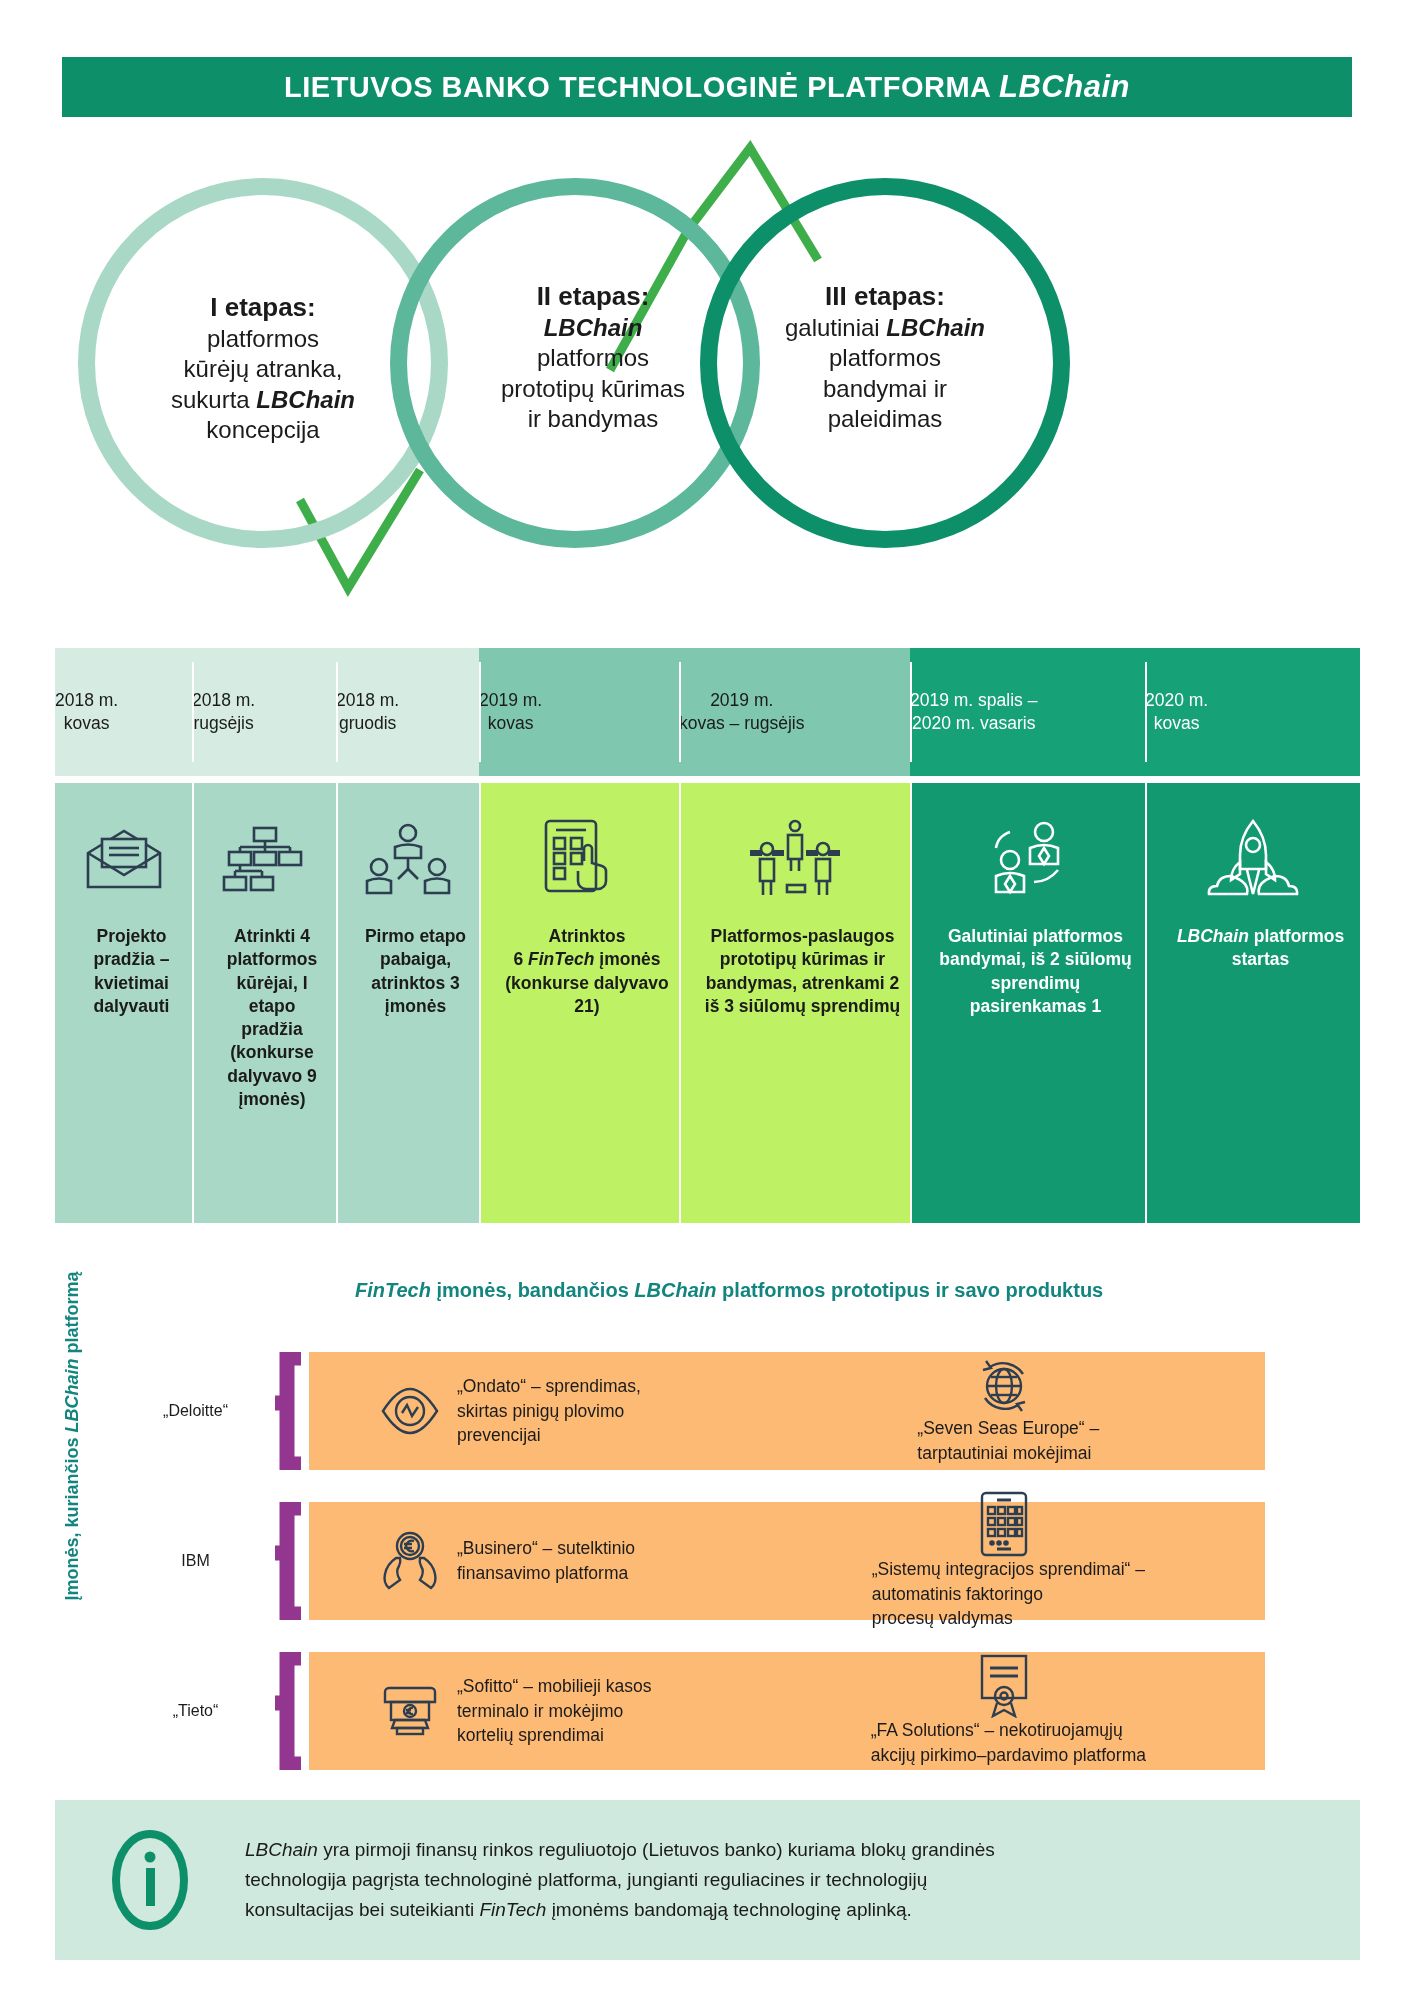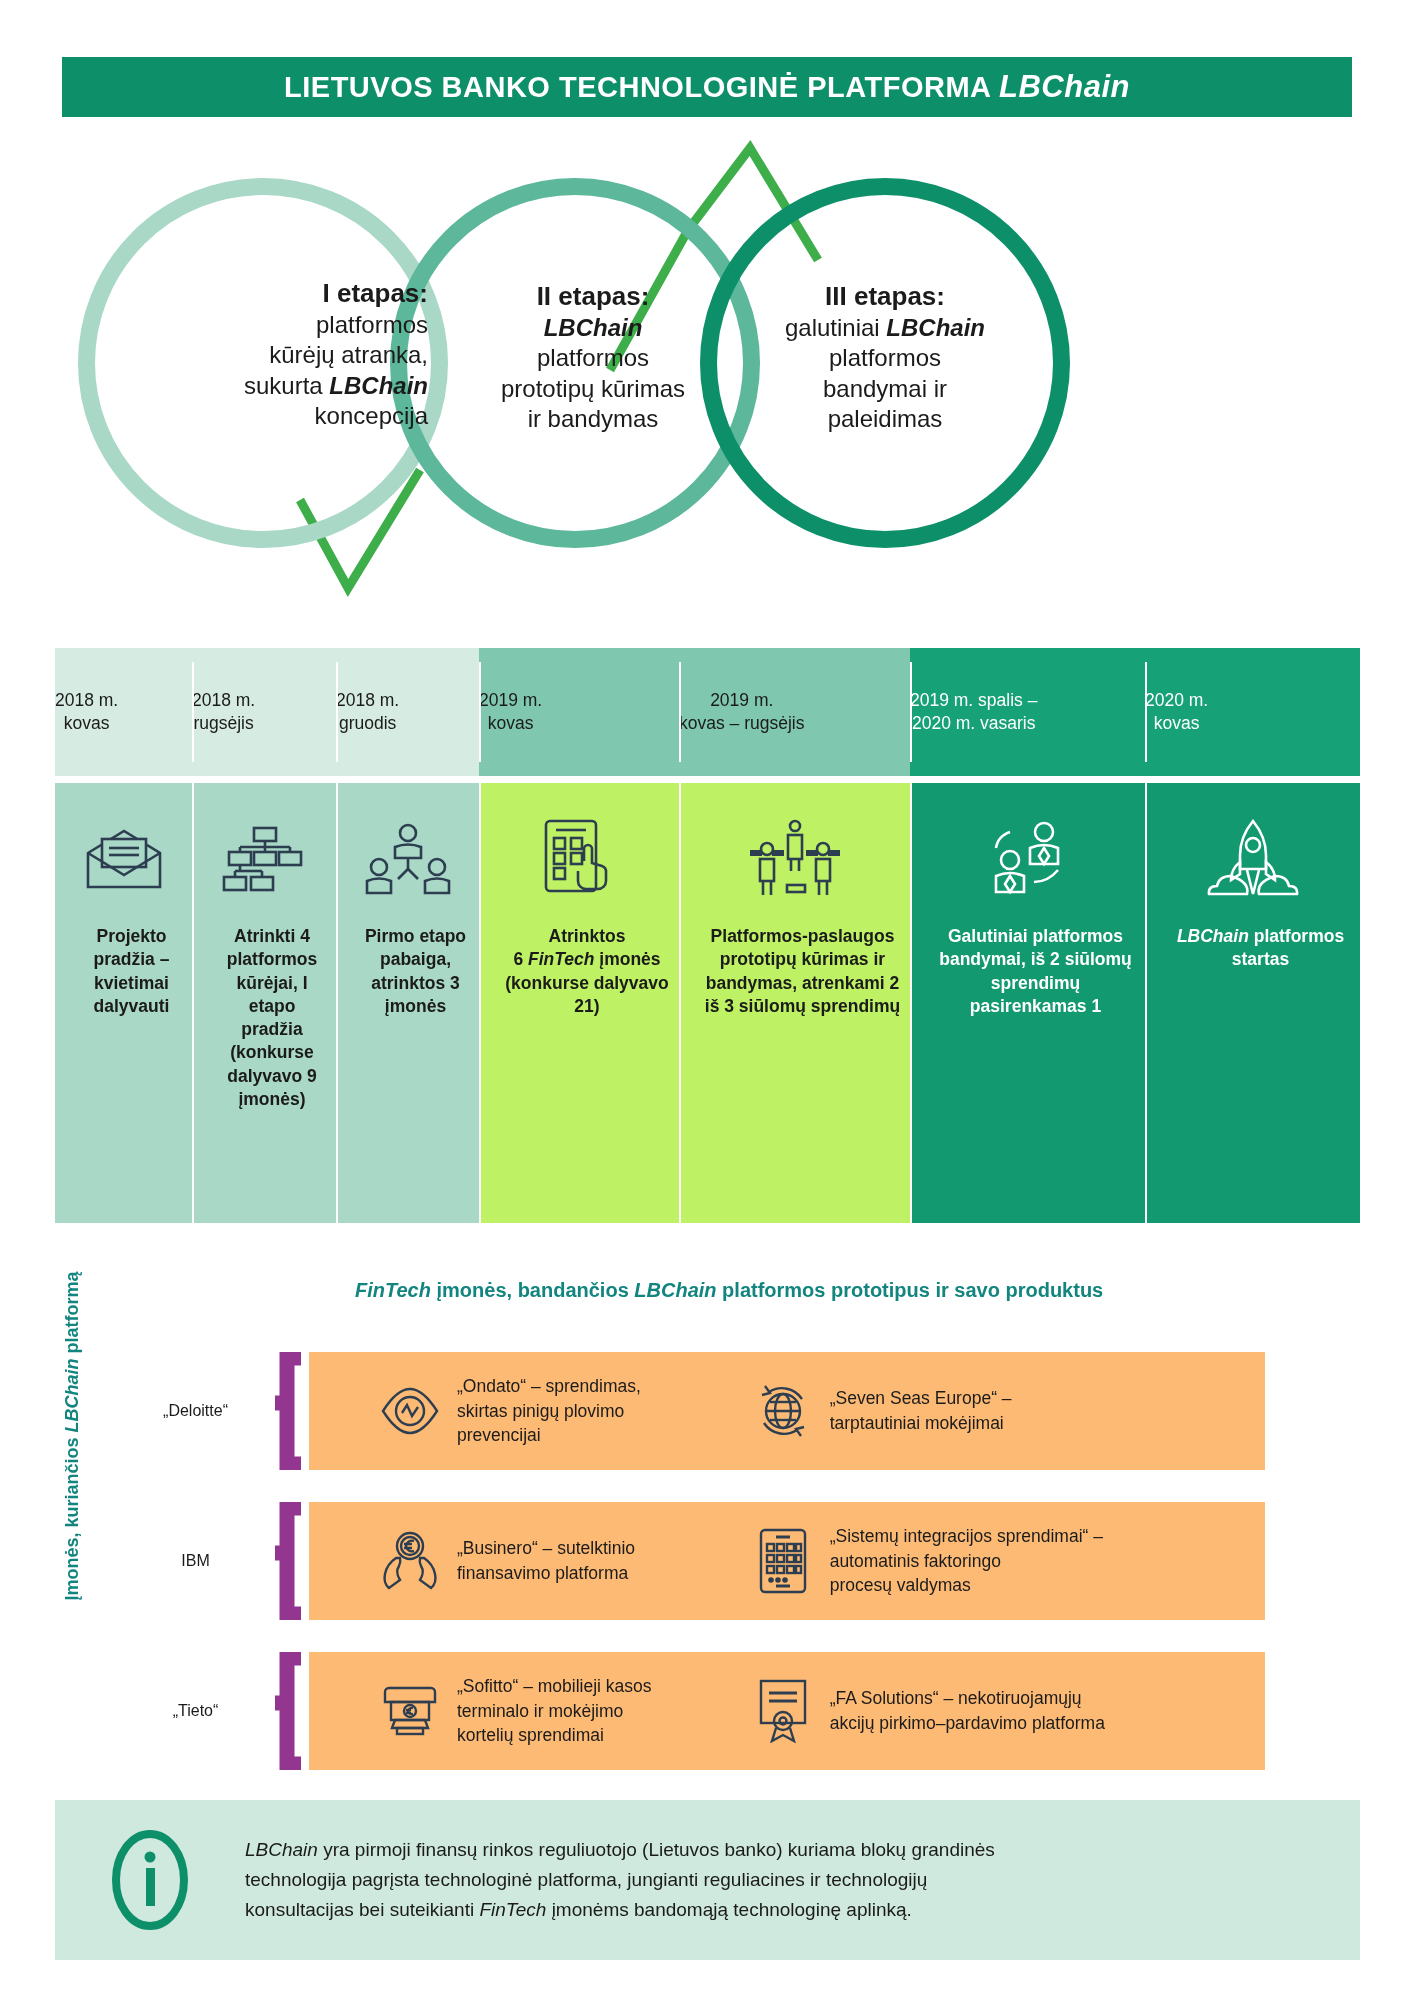--- a/index.html
+++ b/index.html
@@ -42,21 +42,21 @@
   .circle-txt {
     position: absolute;
     width: 330px;
     text-align: center;
     font-size: 24px;
     line-height: 1.27;
     color: #1b1b1b;
   }
   .circle-txt b { font-weight: bold; font-size: 26px; }
   .circle-txt i { font-style: italic; font-weight: bold; }
-  .c1 { left: 98px;  top: 147px; text-align: right; }
+  .c1 { left: 98px;  top: 161px; }
   .c2 { left: 428px; top: 150px; }
   .c3 { left: 720px; top: 150px; }
   .chev { position: absolute; }
 
   
   .timeline { position: absolute; left: 55px; top: 648px; width: 1305px; }
   .tl-head { display: flex; height: 128px; }
   .tl-head .cell {
     display: flex; align-items: center; 
     text-align: center; font-size: 17.5px; line-height: 1.32;
@@ -124,21 +124,21 @@
     background: #fdba74;
     display: flex; align-items: center;
   }
   .ft-item { display: flex; align-items: center; }
   .ft-item .ico { width: 78px; display: flex; align-items: center; justify-content: center; }
   .ft-item .txt {
     font-size: 17.5px; line-height: 1.42; color: #1b1b1b;
     padding-left: 8px;
   }
   .ft-item-a { width: 448px; padding-left: 62px; }
-  .ft-item-b { width: 540px; }
+  .ft-item-b { width: 540px; flex-direction: column; }
 
   
   .footer {
     position: absolute; left: 55px; top: 1800px;
     width: 1305px; height: 160px;
     background: #cfe9de;
     display: flex; align-items: center;
   }
   .footer .info-ico { width: 190px; display: flex; align-items: center; justify-content: center; }
   .footer .ftxt {

